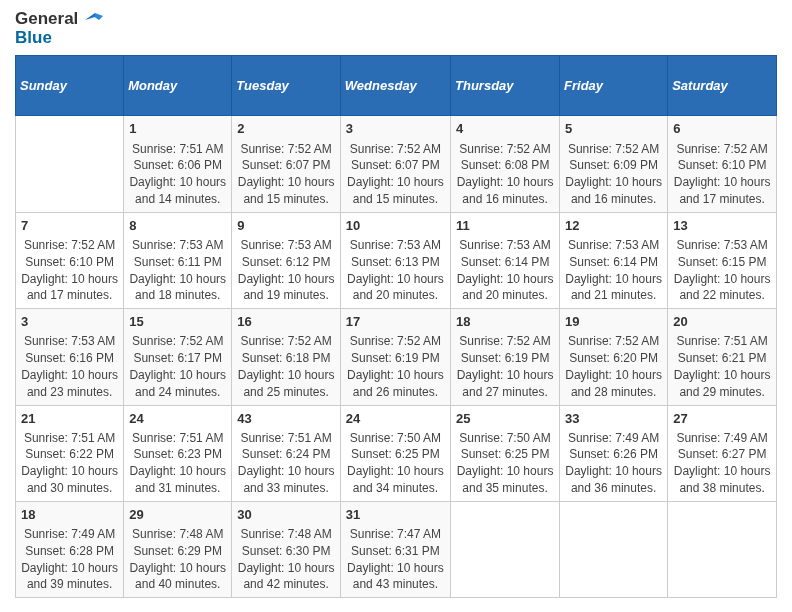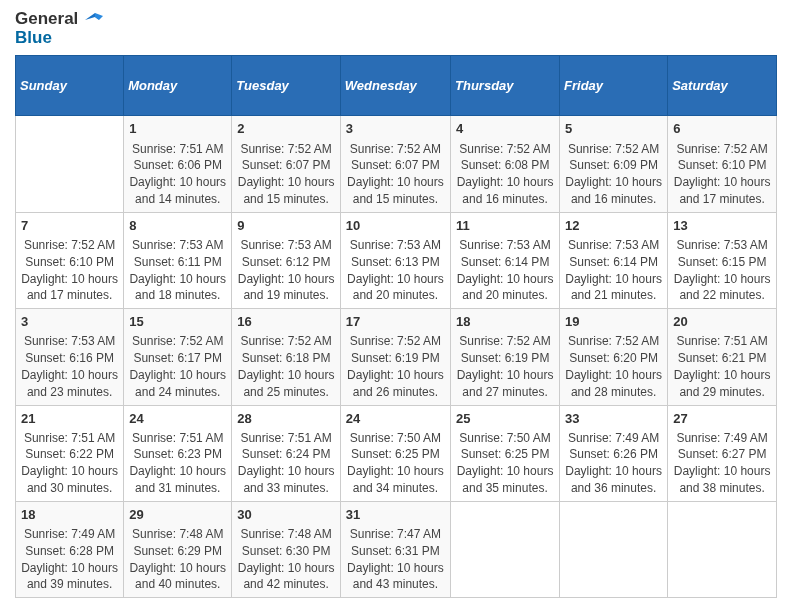--- a/index.html
+++ b/index.html
@@ -204,21 +204,21 @@
       <tr>
         <td>
           <span class="day-number">21</span>
           <div class="day-info">Sunrise: 7:51 AM<br>Sunset: 6:22 PM<br>Daylight: 10 hours<br>and 30 minutes.</div>
         </td>
         <td>
           <span class="day-number">24</span>
           <div class="day-info">Sunrise: 7:51 AM<br>Sunset: 6:23 PM<br>Daylight: 10 hours<br>and 31 minutes.</div>
         </td>
         <td>
-          <span class="day-number">28</span>
+          <span class="day-number">43</span>
           <div class="day-info">Sunrise: 7:51 AM<br>Sunset: 6:24 PM<br>Daylight: 10 hours<br>and 33 minutes.</div>
         </td>
         <td>
           <span class="day-number">24</span>
           <div class="day-info">Sunrise: 7:50 AM<br>Sunset: 6:25 PM<br>Daylight: 10 hours<br>and 34 minutes.</div>
         </td>
         <td>
           <span class="day-number">25</span>
           <div class="day-info">Sunrise: 7:50 AM<br>Sunset: 6:25 PM<br>Daylight: 10 hours<br>and 35 minutes.</div>
         </td>

